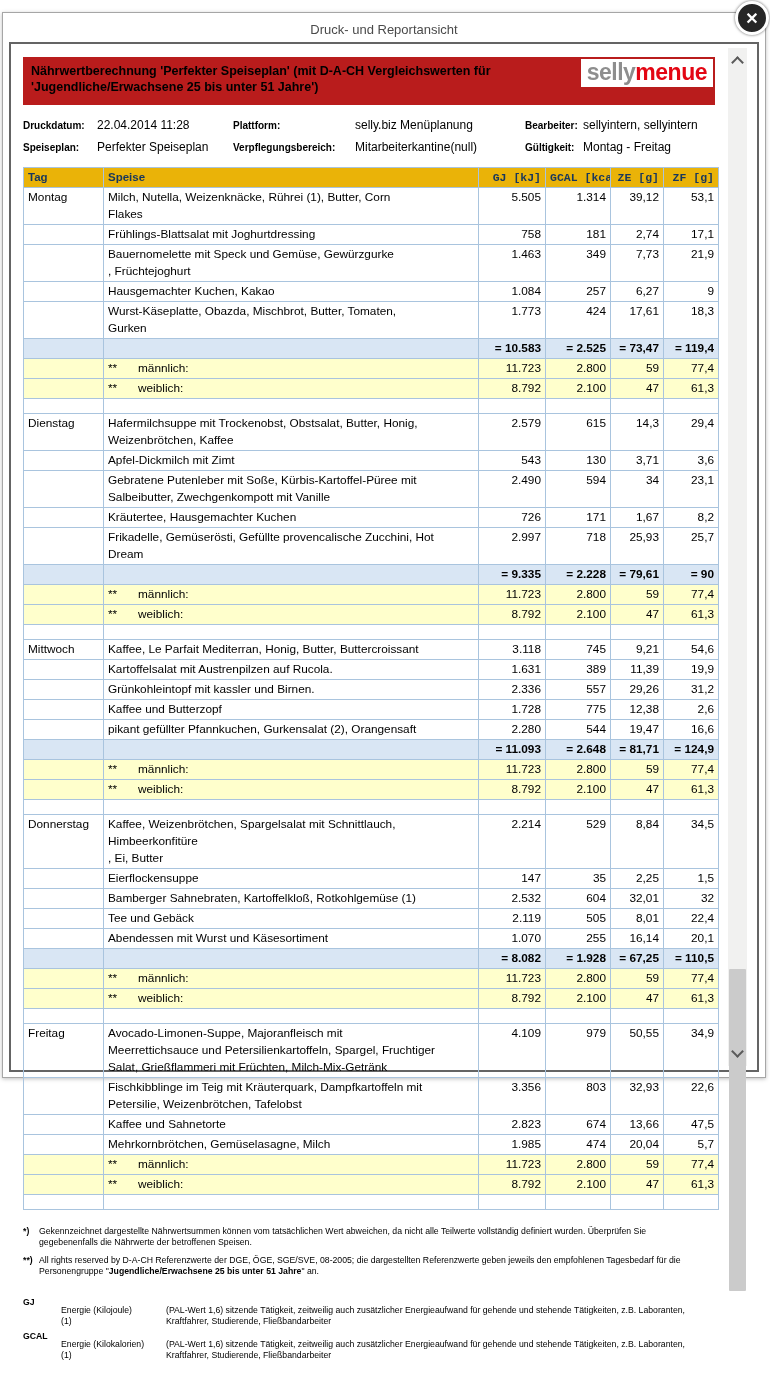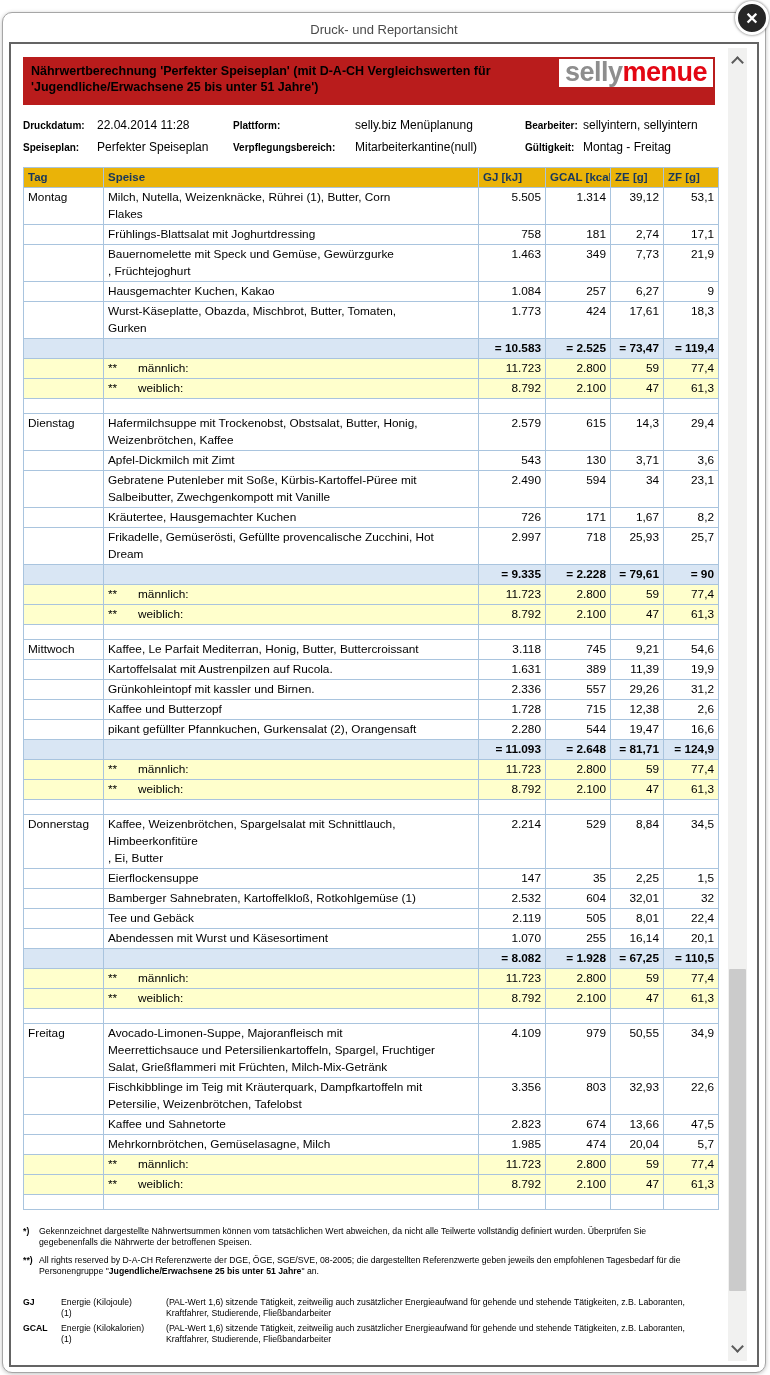--- a/index.html
+++ b/index.html
@@ -1,57 +1,57 @@
 <!DOCTYPE html>
 <html><head>
 <meta charset="utf-8">
 <style>
   html,body{margin:0;padding:0;background:#fff;font-family:"Liberation Sans",sans-serif;color:#000;}
   .screen{position:relative;width:770px;height:1375px;background:#fff;overflow:hidden;}
 
-  .dialog{position:absolute;left:2px;top:12px;width:764px;height:1361px;box-sizing:border-box;
-          background:#fff;border:1px solid #a6a6a6;border-radius:10px;box-shadow:0 1px 4px rgba(0,0,0,.25);}
+  .dialog{position:absolute;left:2px;top:12px;width:764px;height:1066px;box-sizing:border-box;
+          background:#fff;border:1px solid #a6a6a6;border-radius:0;box-shadow:0 1px 4px rgba(0,0,0,.25);}
   .dialog-title{position:absolute;top:9px;left:0;right:0;text-align:center;font-size:13px;color:#4a4a4a;}
   .close-btn{position:absolute;left:735px;top:1px;width:34px;height:34px;border-radius:50%;box-sizing:border-box;
              background:#262626;border:3px solid #fff;box-shadow:0 0 3px rgba(0,0,0,.6);color:#fff;
              display:flex;align-items:center;justify-content:center;font-size:16px;font-weight:bold;cursor:pointer;z-index:9;}
 
   .frame{position:absolute;left:6px;top:29px;right:6px;bottom:5px;border:2px solid #646464;background:#fff;}
   .report{position:absolute;left:12px;top:13px;width:692px;}
 
   .report-header{position:relative;background:#b91c1c;padding:6px 8px;box-sizing:border-box;min-height:48px;}
   .report-title{font-weight:bold;font-size:12.5px;line-height:16px;white-space:pre-line;width:548px;}
-  .logo{position:absolute;top:2px;right:2px;background:#fff;padding:0 6px 2px 6px;font-weight:bold;font-size:27px;letter-spacing:-.5px;line-height:26px;}
+  .logo{position:absolute;top:2px;right:2px;background:#fff;padding:0 6px 2px 6px;font-weight:bold;font-size:23px;letter-spacing:-.5px;line-height:26px;}
   .logo-selly{color:#8e8e8e;}
   .logo-menue{color:#e30613;}
 
   .meta{display:grid;grid-template-columns:74px 136px 122px 170px 58px auto;margin-top:13px;row-gap:8px;font-size:12px;align-items:baseline;}
   .meta-label{font-weight:bold;font-size:10px;}
 
   table.report-table{border-collapse:collapse;margin-top:13px;width:695px;font-size:11.8px;table-layout:fixed;}
   .report-table td,.report-table th{border:1px solid #a9c4de;padding:1px 4px;vertical-align:top;line-height:17px;box-sizing:border-box;overflow:hidden;}
   .report-table th{background:#eab308;text-align:left;font-size:11.5px;color:#17375d;white-space:nowrap;}
-  .report-table th.num{}
+  .report-table th.num{text-align:right;font-family:Liberation Mono, monospace;}
   .report-table td.num{text-align:right;white-space:nowrap;}
   .report-table td.speise{white-space:pre-line;}
   tr.sum td{background:#d9e6f4;font-weight:bold;}
   tr.ref td{background:#ffffcc;}
   tr.spacer td{height:15px;}
   .ref-marker{display:inline-block;width:30px;}
 
   .footnotes{margin-top:16px;font-size:8.7px;line-height:11px;}
   .fn{display:grid;grid-template-columns:16px auto;margin-bottom:7px;}
   .fn-marker{font-weight:bold;}
   .fn-text{white-space:pre-line;}
   .fn-bold{font-weight:bold;text-align:center;}
 
   .legend{margin-top:20px;font-size:8.7px;line-height:11px;}
   .legend-row{display:grid;grid-template-columns:38px 105px auto;margin-bottom:4px;}
   .legend-code{font-weight:bold;}
-  .legend-term,.legend-desc{white-space:pre-line;}
+  .legend-term,.legend-desc{white-space:pre-line;margin-top:8px;}
 
   .scrollbar{position:absolute;top:4px;bottom:4px;right:10px;width:19px;background:#f1f1f0;}
   .sb-thumb{position:absolute;left:1px;right:1px;top:921px;height:322px;background:#cbcbcb;border-radius:1px;}
   .chev{position:absolute;left:5px;width:7px;height:7px;border:solid #5a5a5a;border-width:2px 2px 0 0;cursor:pointer;}
   .chev-up{top:10px;transform:rotate(-45deg);}
   .chev-down{bottom:10px;transform:rotate(135deg);}
 </style>
 </head>
 <body>
 
@@ -274,21 +274,21 @@
                 <td class="speise">Grünkohleintopf mit kassler und Birnen.</td>
                 <td class="num">2.336</td>
                 <td class="num">557</td>
                 <td class="num">29,26</td>
                 <td class="num">31,2</td>
               </tr>
               <tr>
                 <td class="tag"></td>
                 <td class="speise">Kaffee und Butterzopf</td>
                 <td class="num">1.728</td>
-                <td class="num">715</td>
+                <td class="num">775</td>
                 <td class="num">12,38</td>
                 <td class="num">2,6</td>
               </tr>
               <tr>
                 <td class="tag"></td>
                 <td class="speise">pikant gefüllter Pfannkuchen, Gurkensalat (2), Orangensaft</td>
                 <td class="num">2.280</td>
                 <td class="num">544</td>
                 <td class="num">19,47</td>
                 <td class="num">16,6</td>

